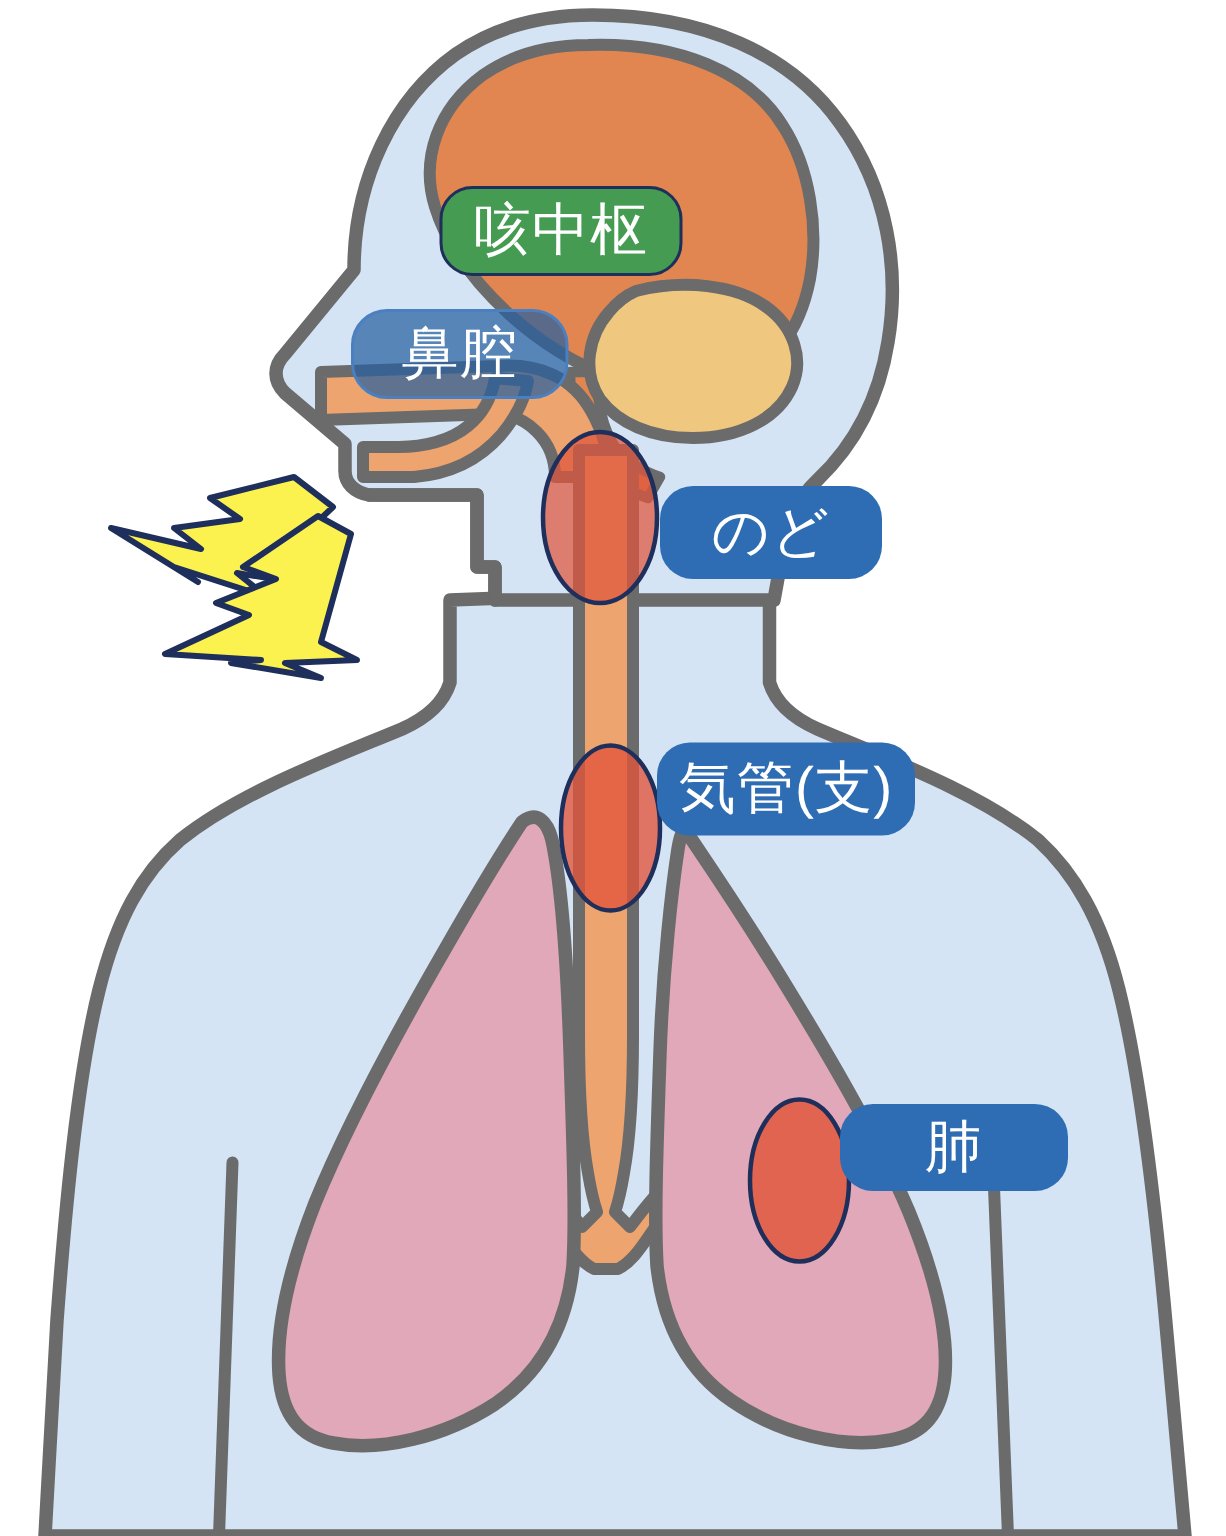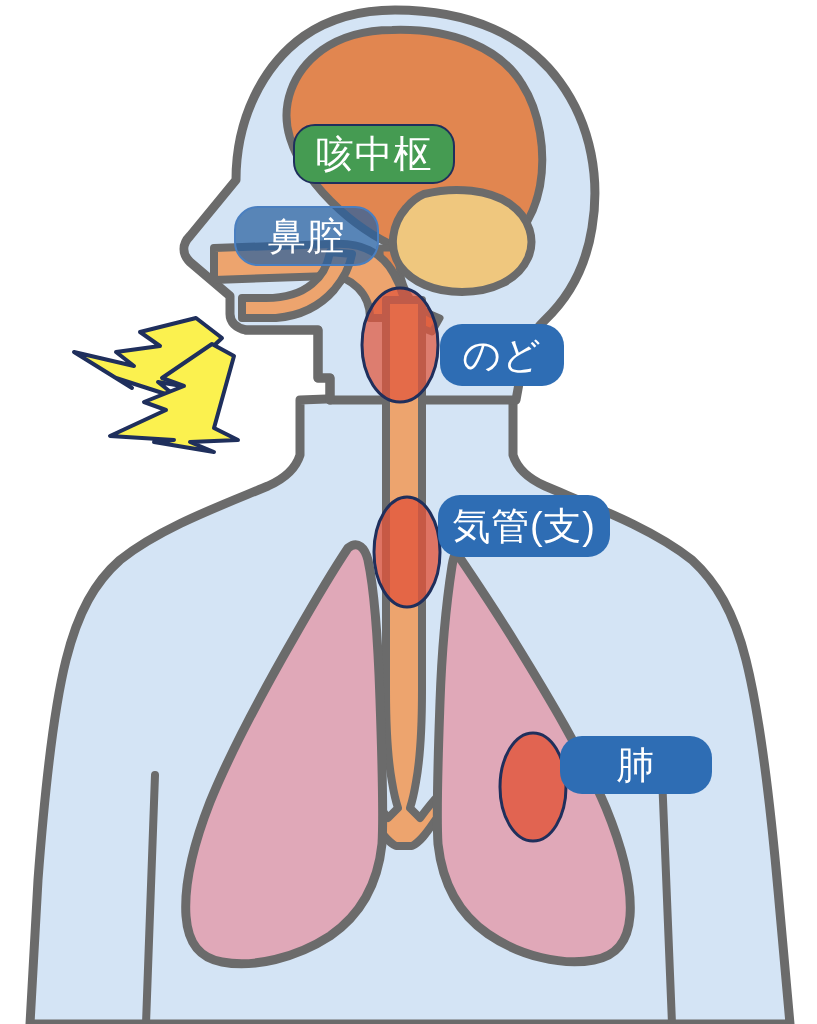--- a/index.html
+++ b/index.html
@@ -255,21 +255,21 @@
   </svg>
 
   <div class="label label-blue-translucent" style="left:234px; top:206px; width:145px; height:60px; font-size:38px;">
     <span>鼻腔</span>
   </div>
 
   <div class="label label-green" style="left:293px; top:124px; width:162px; height:60px; font-size:38px;">
     <span>咳中枢</span>
   </div>
 
-  <div class="label label-blue" style="left:440px; top:324px; width:124px; height:62px; font-size:38px;">
+  <div class="label label-blue" style="left:440px; top:324px; width:148px; height:62px; font-size:38px;">
     <span>のど</span>
   </div>
 
   <div class="label label-blue" style="left:438px; top:495px; width:172px; height:62px; font-size:38px;">
     <span>気管(支)</span>
   </div>
 
   <div class="label label-blue" style="left:560px; top:736px; width:152px; height:58px; font-size:38px;">
     <span>肺</span>
   </div>

